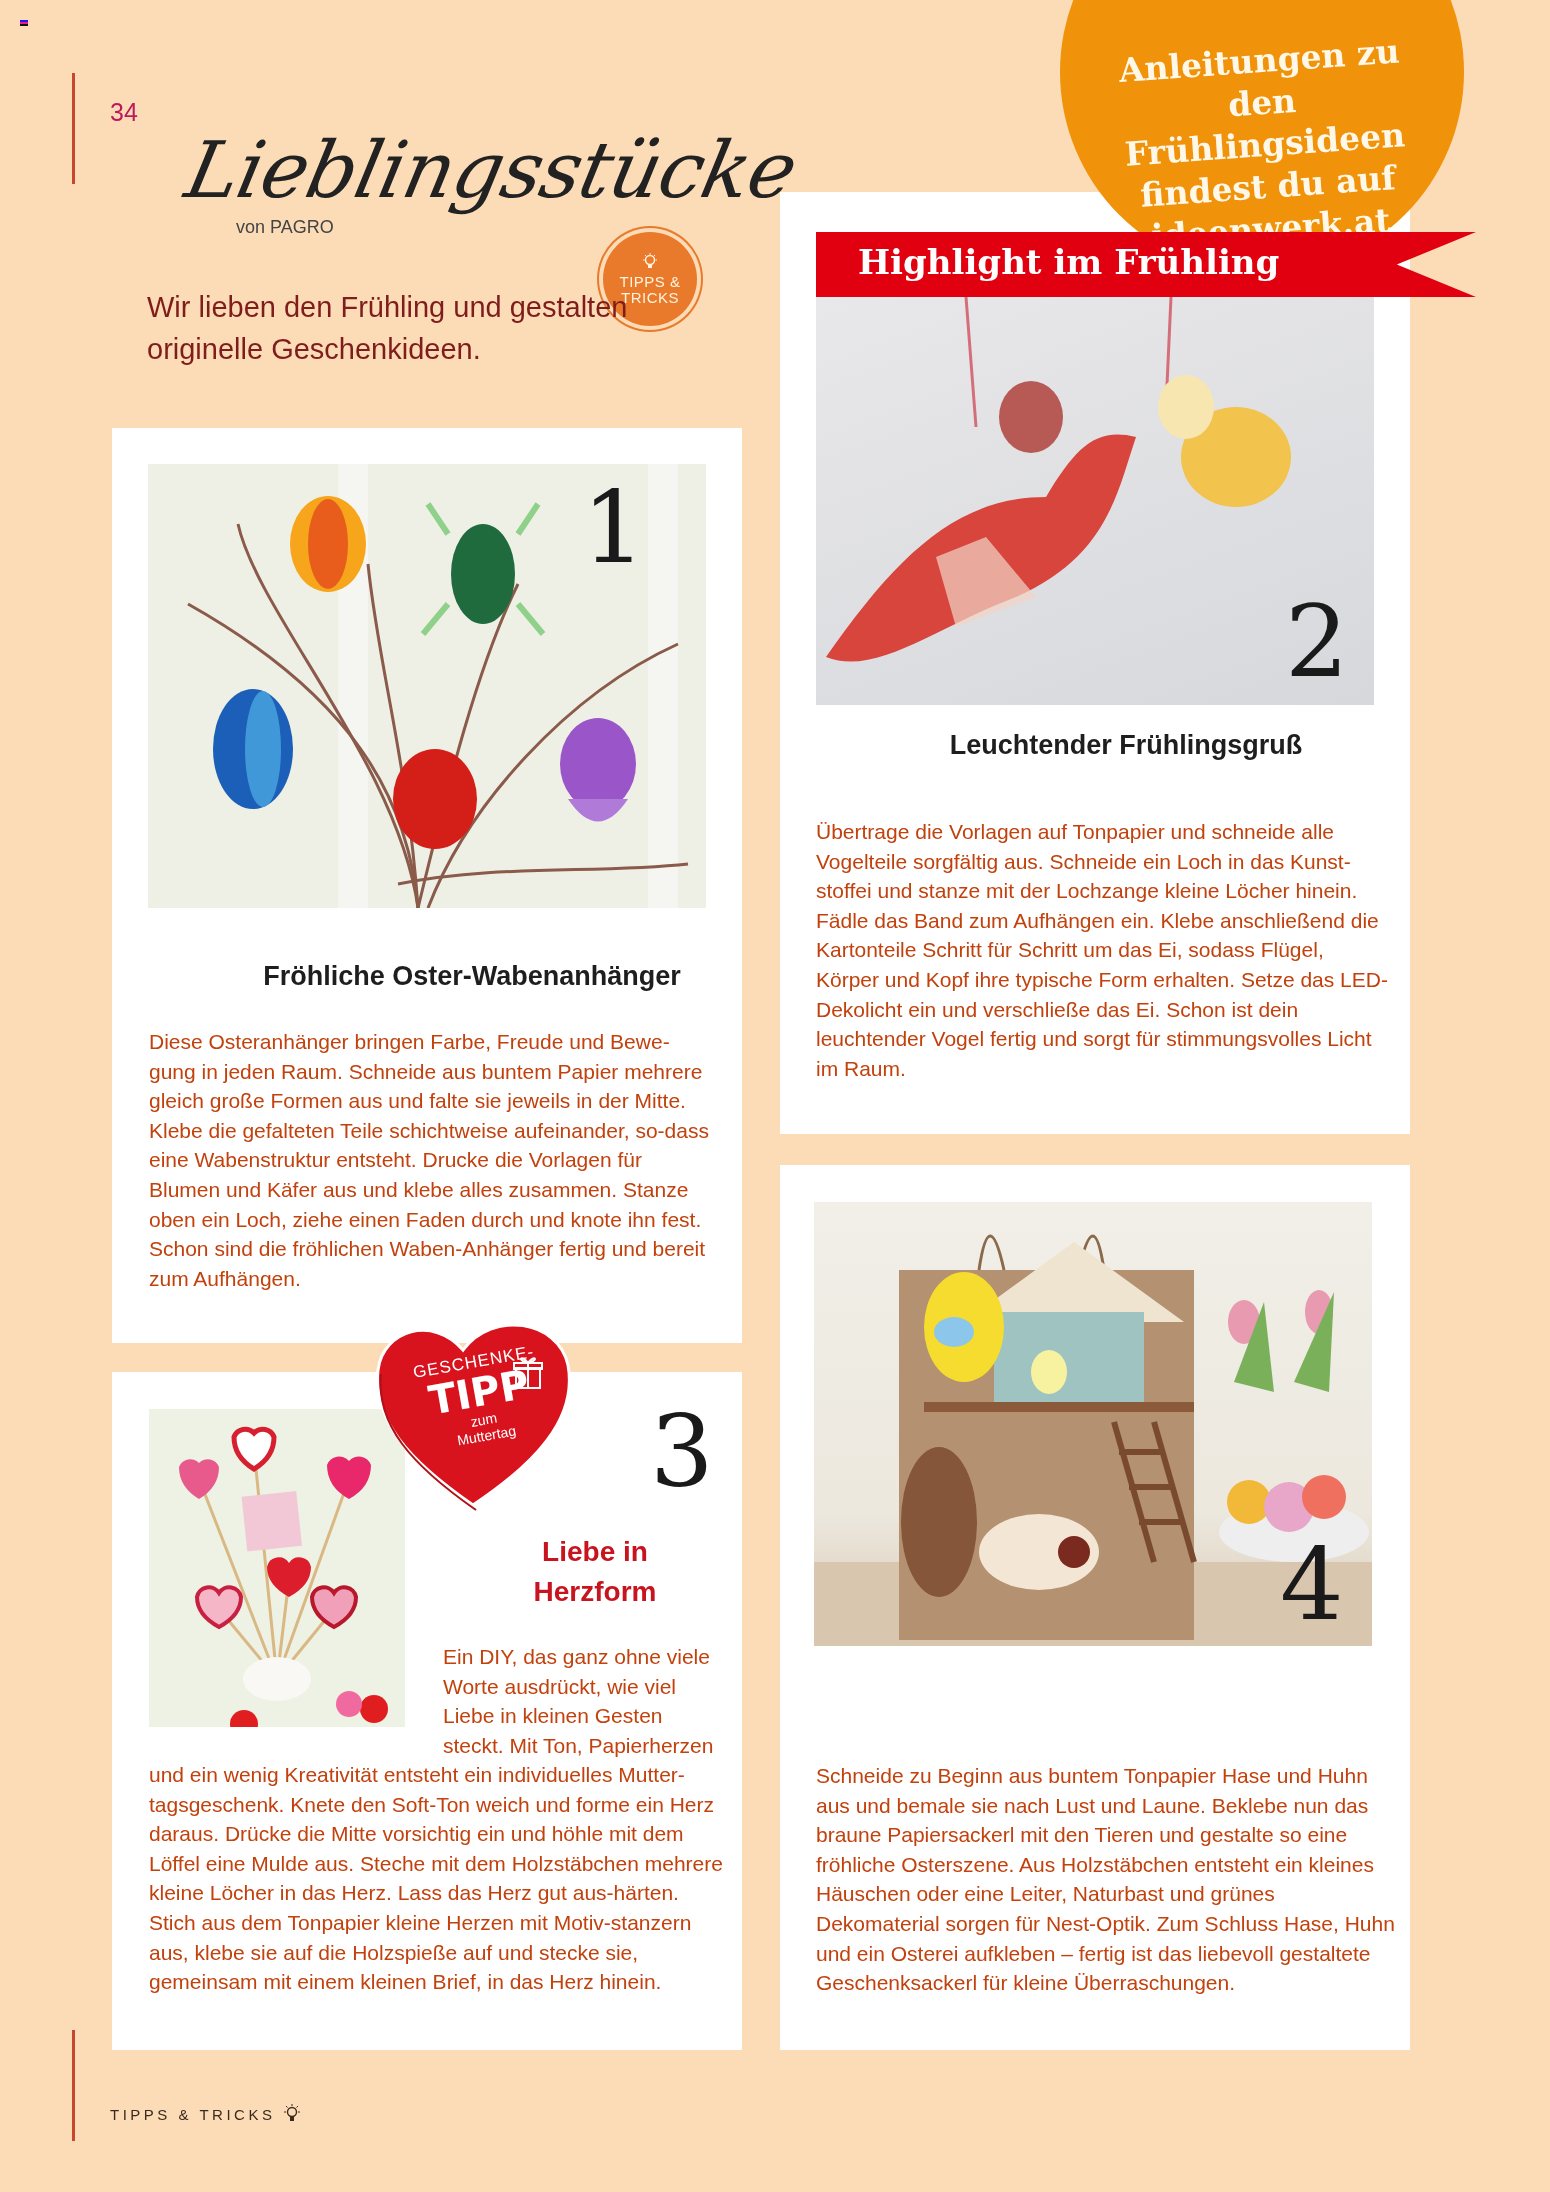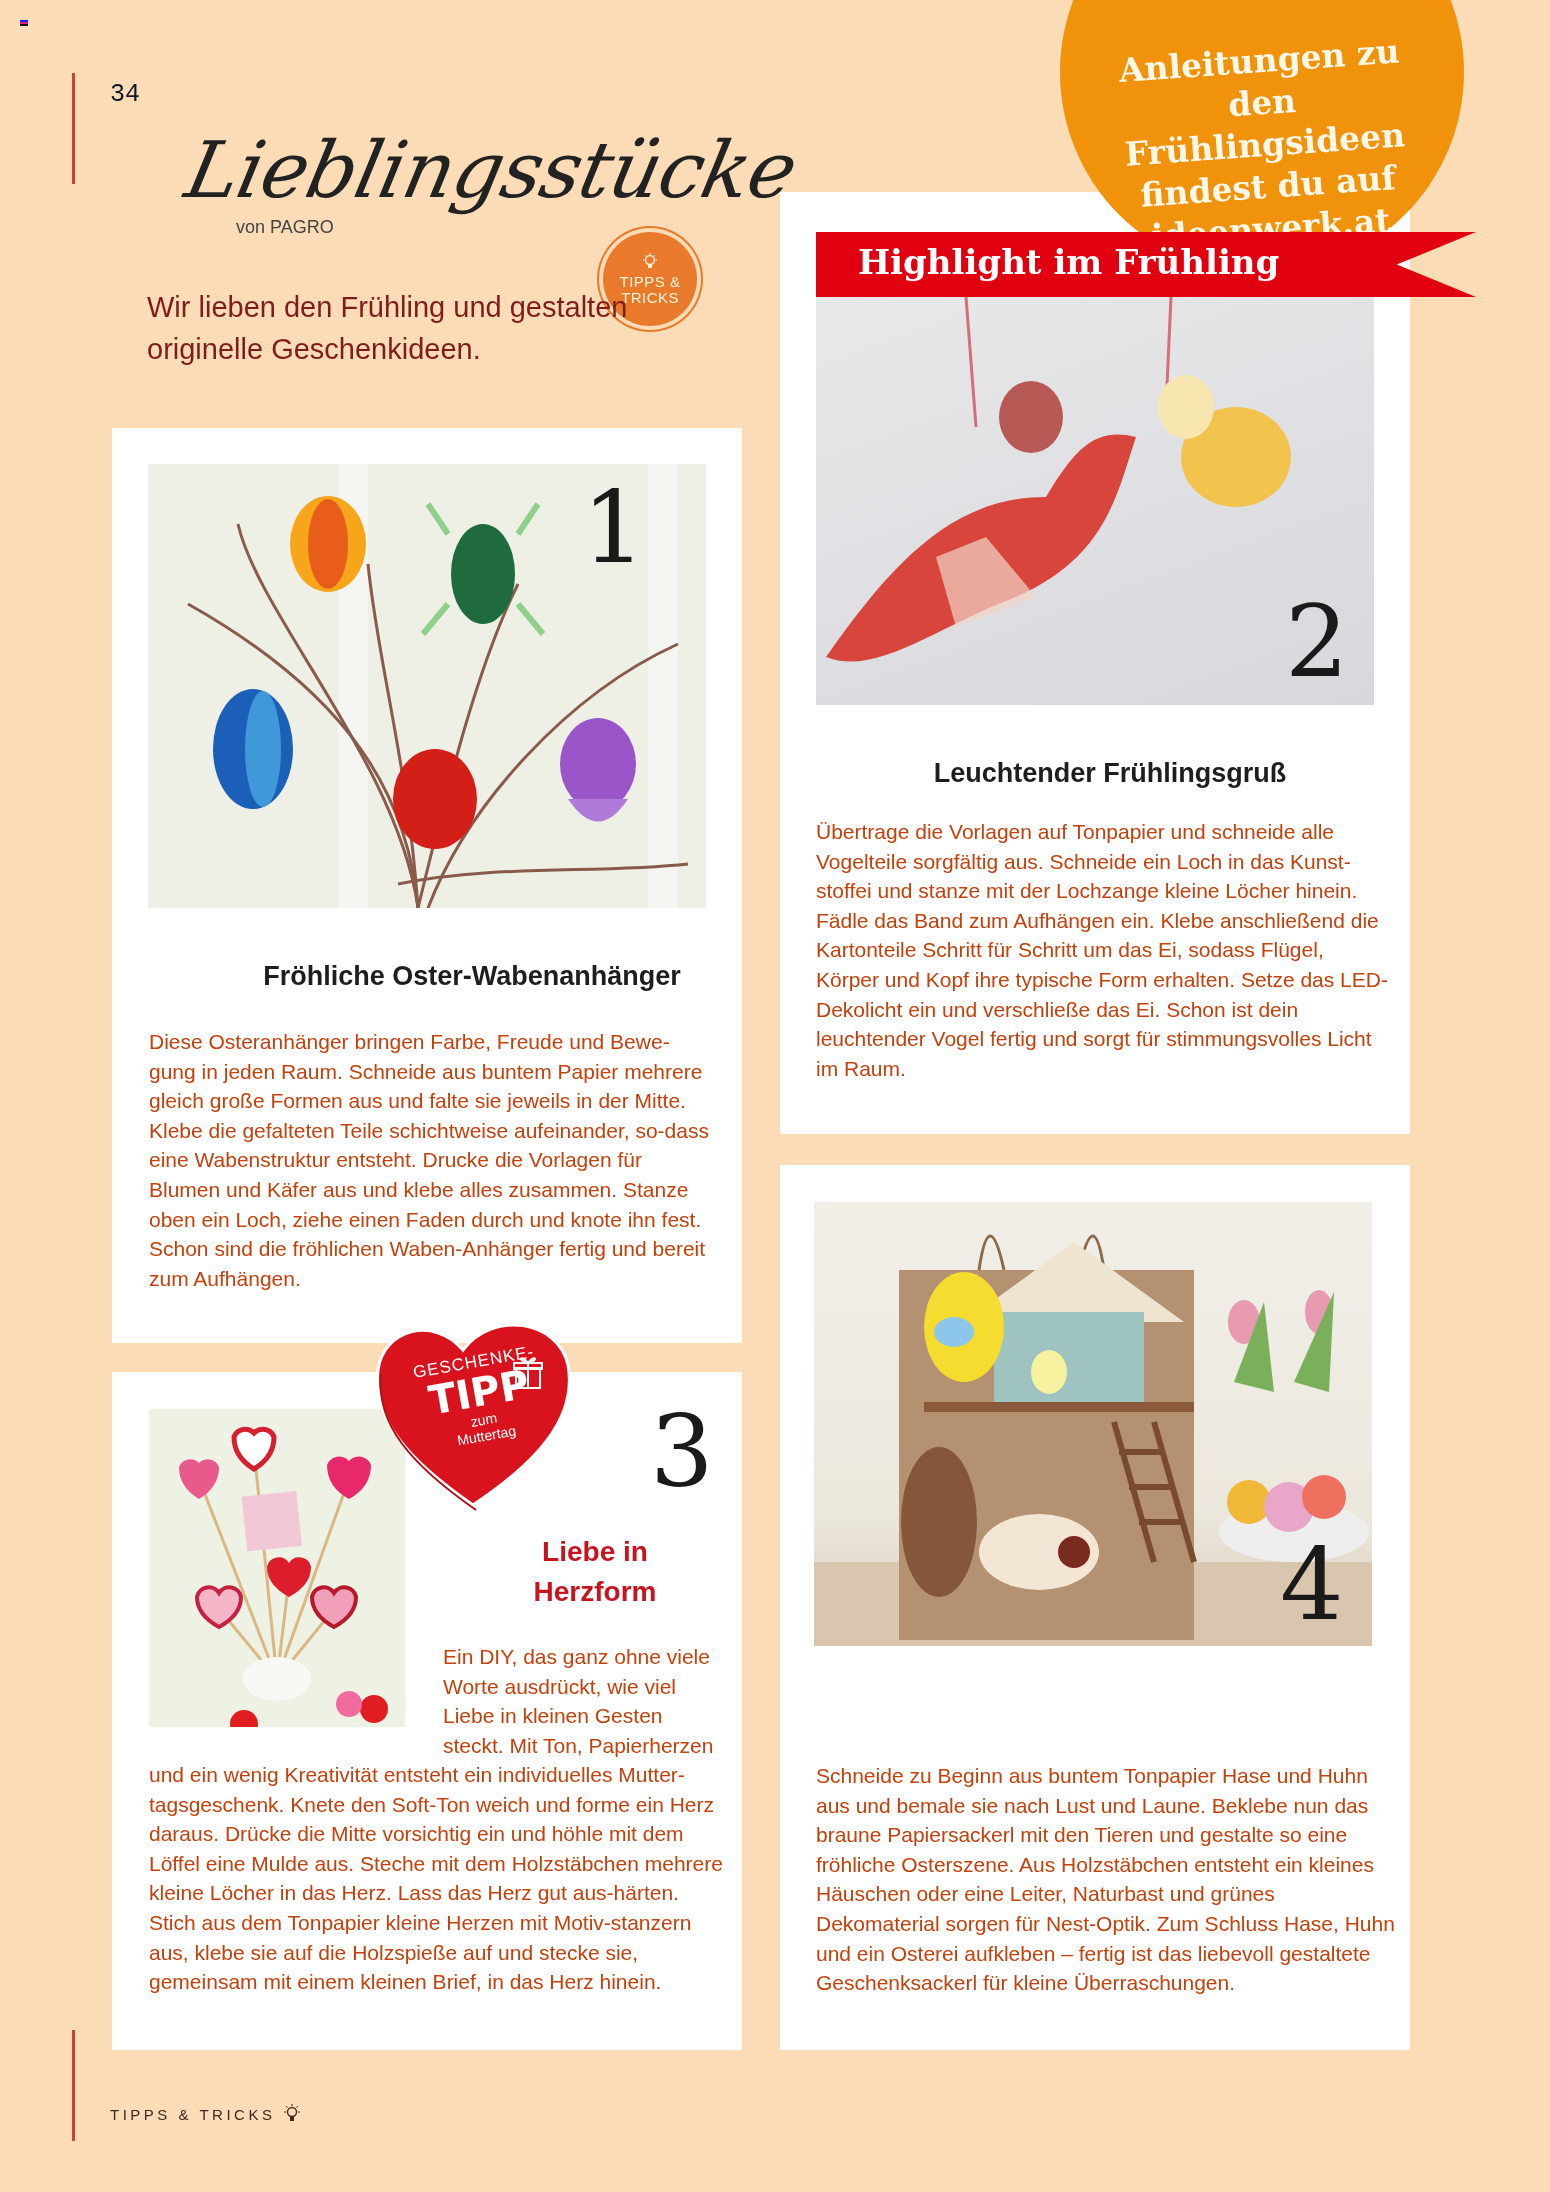--- a/index.html
+++ b/index.html
@@ -1,21 +1,21 @@
 <!DOCTYPE html>
 <html><head>
 <meta charset="utf-8">
 <style>
   html, body { margin:0; padding:0; }
   body { width:1550px; height:2192px; background:#fcdcb6; position:relative; overflow:hidden;
          font-family:"DejaVu Sans", "Liberation Sans", sans-serif; color:#2b2522; }
   .abs { position:absolute; }
   .reg-mark { left:20px; top:20px; width:8px; height:6px; background:linear-gradient(#1a1aee 0 33%, #ee1a88 33% 66%, #111 66%); }
   .vline { background:#c8452e; width:3px; }
-  .page-num { left:110px; top:80px; font-family:Liberation Mono, monospace; font-size:25px; color:#0f172a; }
+  .page-num { left:110px; top:98px; font-family:Liberation Sans, sans-serif; font-size:25px; color:#be185d; }
   .script-title { left:188px; top:125px; font-family:"DejaVu Serif", serif; font-style:italic; font-size:78px; letter-spacing:-1px; color:#222; transform:skewX(-12deg); }
   .von { left:236px; top:217px; font-size:18px; color:#444; font-family:Liberation Sans, sans-serif; }
   .tipps-badge { left:603px; top:232px; width:94px; height:94px; border-radius:50%; background:#e97a2c; box-shadow:0 0 0 4px #fcdcb6, 0 0 0 6px #e97a2c; display:flex; flex-direction:column; align-items:center; justify-content:center; color:#fff3dd; text-align:center; }
   .tipps-badge .bulb { font-size:16px; line-height:16px; }
   .tipps-badge .txt { font-size:15px; line-height:16px; font-family:"Liberation Sans Narrow","Liberation Sans", sans-serif; letter-spacing:0.5px; white-space:pre-line; }
   .intro { left:147px; top:286px; width:560px; font-size:29px; line-height:42px; color:#7f1d1d; font-family:Liberation Sans, sans-serif; }
   .card { background:#fff; position:absolute; }
   .photo { position:absolute; overflow:hidden; }
   .num { position:absolute; font-family:"DejaVu Serif", serif; color:#1a1a1a; font-size:100px; line-height:1; }
   .card-title { position:absolute; font-family:"Liberation Sans", sans-serif; font-weight:bold; font-size:27px; color:#1e1e1e; text-align:center; }
@@ -100,21 +100,21 @@
       <line x1="150" y1="0" x2="160" y2="130" stroke="#d46f7a" stroke-width="3"></line>
       <line x1="355" y1="0" x2="350" y2="110" stroke="#d46f7a" stroke-width="3"></line>
       <path d="M10 360 C80 260 140 200 230 200 C260 150 280 130 320 140 C300 200 290 260 200 300 C120 330 60 380 10 360 Z" fill="#d7453c"></path>
       <ellipse cx="215" cy="120" rx="32" ry="36" fill="#b75a55"></ellipse>
       <path d="M120 260 L170 240 L220 300 L140 330 Z" fill="#f2d4c6" opacity="0.7"></path>
       <ellipse cx="420" cy="160" rx="55" ry="50" fill="#f2c34d"></ellipse>
       <ellipse cx="370" cy="110" rx="28" ry="32" fill="#f7e6b0"></ellipse>
     </svg>
   </div>
   <div class="num" style="left:505px; top:400px;">2</div>
-  <div class="card-title" style="left:0; top:566px; width:660px;">Leuchtender Frühlingsgruß</div>
+  <div class="card-title" style="left:0; top:538px; width:660px;padding-left:16px;">Leuchtender Frühlingsgruß</div>
   <div class="card-body" style="left:36px; top:625px; width:575px;">Übertrage die Vorlagen auf Tonpapier und schneide alle Vogelteile sorgfältig aus. Schneide ein Loch in das Kunst-stoffei und stanze mit der Lochzange kleine Löcher hinein. Fädle das Band zum Aufhängen ein. Klebe anschließend die Kartonteile Schritt für Schritt um das Ei, sodass Flügel, Körper und Kopf ihre typische Form erhalten. Setze das LED-Dekolicht ein und verschließe das Ei. Schon ist dein leuchtender Vogel fertig und sorgt für stimmungsvolles Licht im Raum.</div>
 </div>
 
 <div class="abs circle-banner"></div>
 <div class="abs circle-text">Anleitungen zu
 den Frühlingsideen
 findest du auf
 ideenwerk.at</div>
 <div class="abs ribbon"></div>
 <div class="abs ribbon-text">Highlight im Frühling</div>

